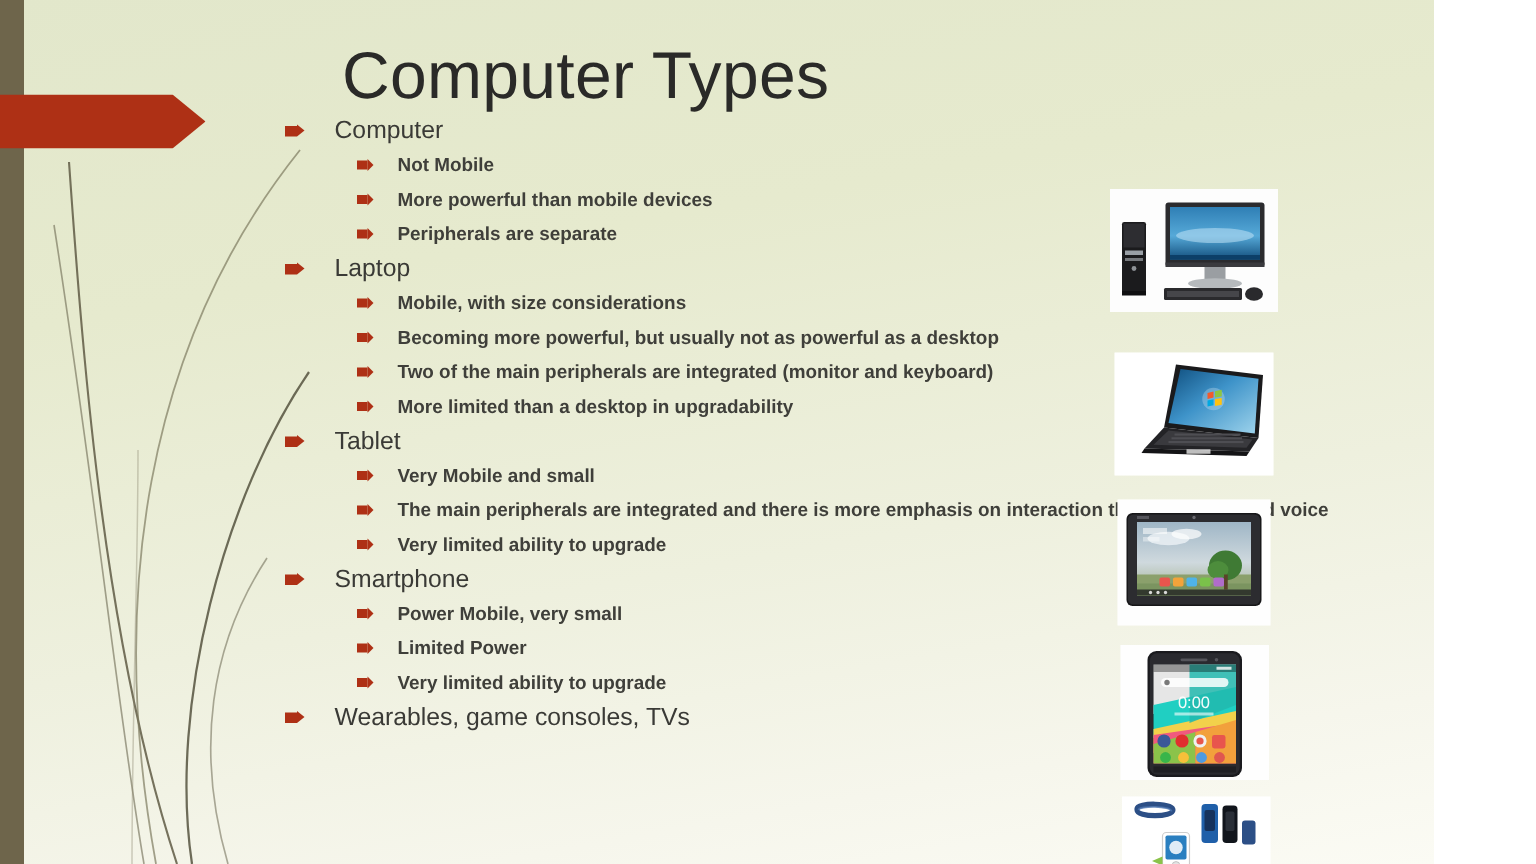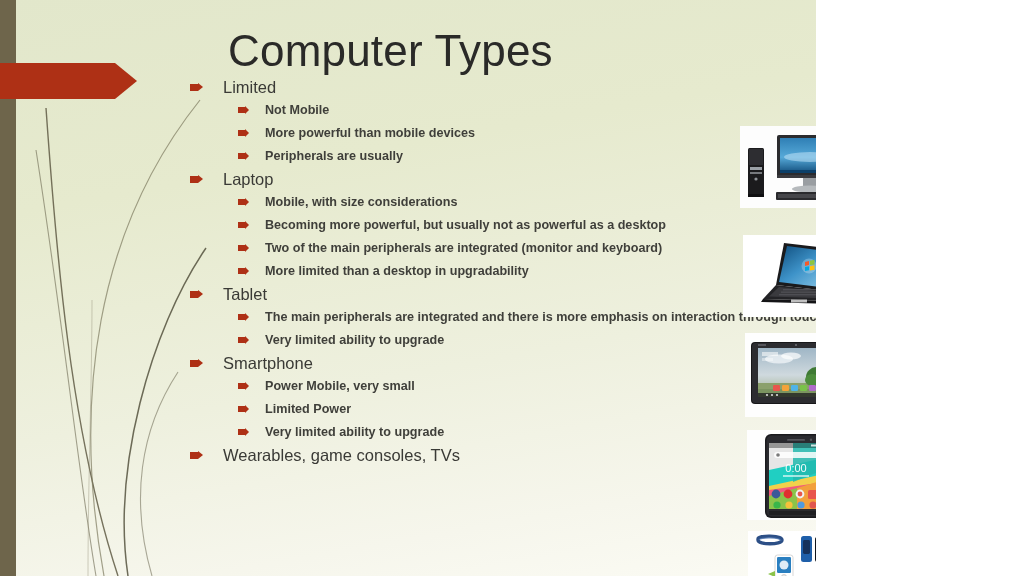--- a/index.html
+++ b/index.html
@@ -6,21 +6,21 @@
     margin: 0;
     padding: 0;
     background: #ffffff;
   }
   body {
     font-family: "Liberation Sans", sans-serif;
   }
 
   .slide {
     position: relative;
-    width: 816px;
+    width: 956px;
     height: 576px;
     overflow: hidden;
     background: linear-gradient(170deg, #e2e7cb 0%, #e6eace 30%, #eef0de 62%, #f6f6ec 85%, #fbfbf4 100%);
   }
 
   
   .left-stripe {
     position: absolute;
     left: 0;
     top: 0;
@@ -176,42 +176,42 @@
 
   <div class="title">Computer Types</div>
 
   <div class="body-list">
 
     <div class="row lvl1">
       <span class="bullet">
           <span class="body"></span>
           <span class="tip"></span>
         </span>
-      <span class="txt-l1">Limited</span>
+      <span class="txt-l1">Computer</span>
     </div>
     <div class="row lvl2">
       <span class="bullet">
           <span class="body"></span>
           <span class="tip"></span>
         </span>
       <span class="txt-l2">Not Mobile</span>
     </div>
     <div class="row lvl2">
       <span class="bullet">
           <span class="body"></span>
           <span class="tip"></span>
         </span>
       <span class="txt-l2">More powerful than mobile devices</span>
     </div>
     <div class="row lvl2">
       <span class="bullet">
           <span class="body"></span>
           <span class="tip"></span>
         </span>
-      <span class="txt-l2">Peripherals are usually</span>
+      <span class="txt-l2">Peripherals are separate</span>
     </div>
 
     <div class="row lvl1">
       <span class="bullet">
           <span class="body"></span>
           <span class="tip"></span>
         </span>
       <span class="txt-l1">Laptop</span>
     </div>
     <div class="row lvl2">
@@ -242,20 +242,27 @@
         </span>
       <span class="txt-l2">More limited than a desktop in upgradability</span>
     </div>
 
     <div class="row lvl1">
       <span class="bullet">
           <span class="body"></span>
           <span class="tip"></span>
         </span>
       <span class="txt-l1">Tablet</span>
+    </div>
+    <div class="row lvl2">
+      <span class="bullet">
+          <span class="body"></span>
+          <span class="tip"></span>
+        </span>
+      <span class="txt-l2">Very Mobile and small</span>
     </div>
     <div class="row lvl2">
       <span class="bullet">
           <span class="body"></span>
           <span class="tip"></span>
         </span>
       <span class="txt-l2">The main peripherals are integrated and there is more emphasis on interaction through touch and voice</span>
     </div>
     <div class="row lvl2">
       <span class="bullet">

